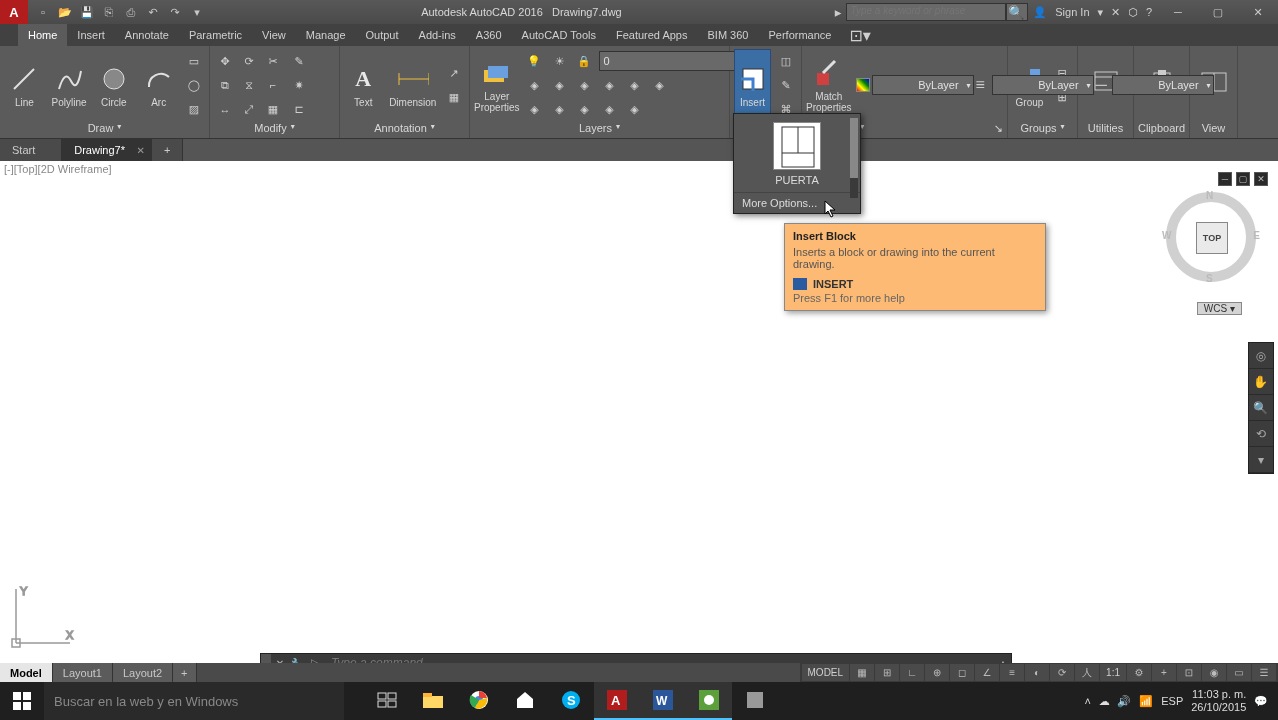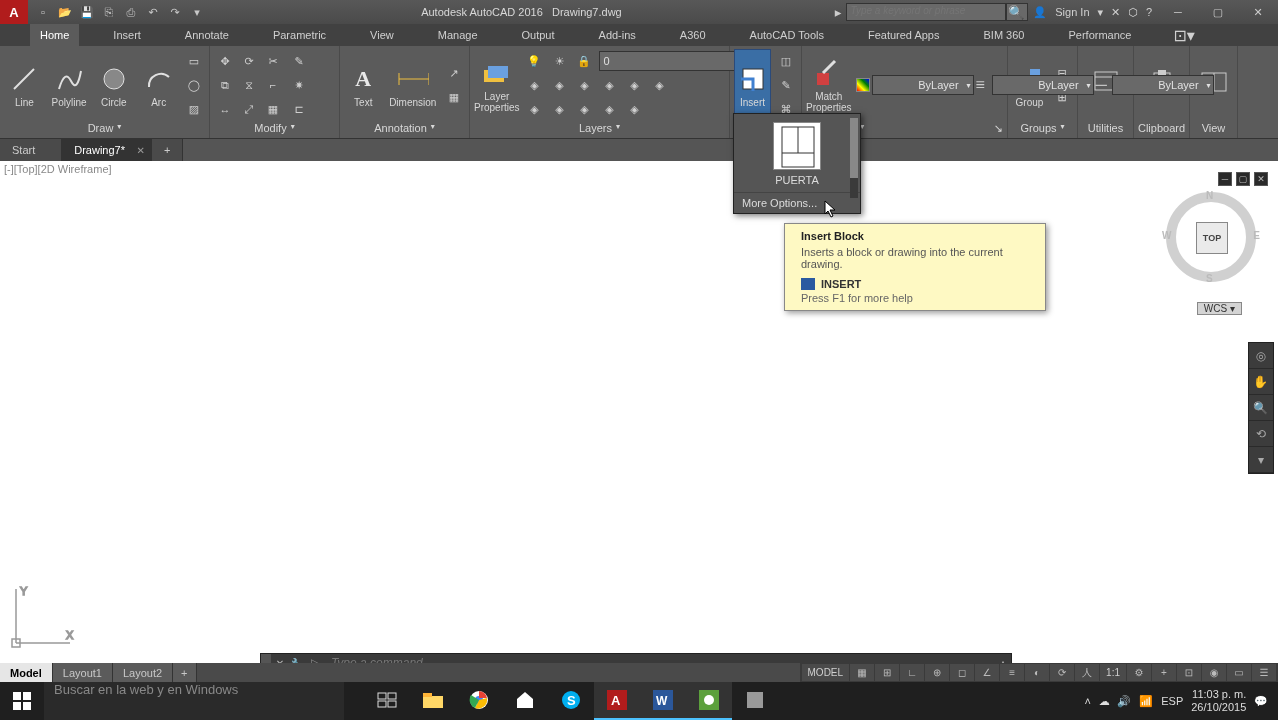--- a/index.html
+++ b/index.html
@@ -11,21 +11,21 @@
 .qat { display:flex; gap:4px; padding:0 6px; align-items:center; }
 .qat button { width:18px; height:18px; background:none; border:none; color:#c8c8c8; cursor:pointer; font-size:11px; }
 .title-text { flex:1; text-align:center; font-size:11px; color:#d8d8d8; }
 .search-box { width:160px; height:18px; background:#696969; border:1px solid #333; padding:0 4px; }
 .search-box input { width:100%; background:none; border:none; color:#ccc; font-size:10px; font-style:italic; outline:none; }
 .signin-area { display:flex; align-items:center; gap:8px; padding:0 6px; color:#d0d0d0; font-size:11px; }
 .win-controls { display:flex; }
 .win-controls button { width:40px; height:24px; background:none; border:none; color:#ccc; cursor:pointer; font-size:11px; }
 
 
-.menu-bar { height:22px; background:#414141; display:flex; align-items:stretch; padding-left:30px;gap:24px; }
+.menu-bar { height:22px; background:#414141; display:flex; align-items:stretch; padding-left:18px; }
 .menu-bar .tab { padding:0 10px; display:flex; align-items:center; color:#d0d0d0; font-size:11px; cursor:pointer; }
 .menu-bar .tab.active { background:#5b5b5b; color:#fff; }
 .menu-bar .spacer { flex:1; }
 .menu-bar .extra { display:flex; align-items:center; padding:0 8px; color:#d0d0d0; }
 
 
 .ribbon { height:93px; background:#5b5b5b; display:flex; border-bottom:1px solid #333; position:relative; }
 .panel { border-right:1px solid #4a4a4a; display:flex; flex-direction:column; padding:2px 4px 0 4px; }
 .panel-body { flex:1; display:flex; align-items:center; gap:4px; }
 .panel-title { height:16px; font-size:11px; color:#d8d8d8; text-align:center; padding-bottom:2px; display:flex; justify-content:center; align-items:flex-start; gap:4px; }
@@ -59,21 +59,21 @@
 
 
 .insert-popup { position:absolute; top:113px; left:733px; width:128px; background:#555; border:1px solid #222; box-shadow:2px 2px 6px rgba(0,0,0,.5); z-index:10; }
 .insert-popup .thumb { display:flex; flex-direction:column; align-items:center; padding:8px 4px 6px 4px; color:#dcdcdc; font-size:11px; gap:4px; cursor:pointer; }
 .insert-popup .thumb .preview { width:48px; height:48px; border:1px solid #888; background:#fff; }
 .insert-popup .more { padding:4px 8px; color:#dcdcdc; font-size:11px; border-top:1px solid #444; cursor:pointer; }
 .insert-popup .scroll { position:absolute; right:2px; top:4px; width:8px; height:80px; background:#3a3a3a; }
 .insert-popup .scroll .thumb-bar { width:8px; height:60px; background:#888; }
 
 
-.tooltip { position:absolute; top:223px; left:784px; width:262px; background:#fef9c3; border:1px solid #888; box-shadow:2px 2px 6px rgba(0,0,0,.4); z-index:20; padding:6px 16px; font-size:11px; color:#333; }
+.tooltip { position:absolute; top:223px; left:784px; width:262px; background:#fdba74; border:1px solid #888; box-shadow:2px 2px 6px rgba(0,0,0,.4); z-index:20; padding:6px 8px; font-size:11px; color:#333; }
 .tooltip .tt-title { font-weight:600; margin-bottom:4px; color:#222; }
 .tooltip .tt-body { color:#555; margin-bottom:8px; }
 .tooltip .tt-cmd { display:flex; align-items:center; gap:6px; font-weight:600; margin-bottom:2px; }
 .tooltip .tt-cmd .cmd-icon { width:14px; height:12px; background:#2a5aa0; display:inline-block; }
 .tooltip .tt-hint { color:#666; }
 
 
 .mini-win { position:absolute; top:172px; right:10px; display:flex; gap:4px; }
 .mini-win button { width:14px; height:14px; background:#2a2a2a; border:1px solid #555; color:#bbb; font-size:9px; cursor:pointer; }
 
@@ -109,21 +109,21 @@
 
 
 .status-bar { position:absolute; bottom:38px; right:0; height:19px; background:#3a3a3a; display:flex; align-items:center; gap:1px; padding:0 2px; }
 .status-bar button { width:24px; height:17px; background:#4a4a4a; border:none; color:#bbb; font-size:10px; cursor:pointer; }
 .status-bar .model-lbl { background:#4a4a4a; color:#d0d0d0; font-size:10px; padding:0 6px; height:17px; display:flex; align-items:center; }
 
 
 .taskbar { position:absolute; bottom:0; left:0; right:0; height:38px; background:#1f1f1f; display:flex; align-items:center; color:#ddd; }
 .start-btn { width:44px; height:38px; display:flex; align-items:center; justify-content:center; cursor:pointer; }
 .start-btn svg { width:18px; height:18px; }
-.task-search { width:300px; height:38px; display:flex; padding:0 10px; color:#888; font-size:13px; background:#2a2a2a; }
+.task-search { width:300px; height:38px; display:flex; align-items:center; padding:0 10px; color:#888; font-size:13px; background:#2a2a2a; }
 .task-icons { display:flex; margin-left:20px; }
 .task-icons .ticon { width:46px; height:38px; display:flex; align-items:center; justify-content:center; cursor:pointer; border-bottom:2px solid transparent; }
 .task-icons .ticon.active { border-bottom-color:#4cc2ff; background:#333; }
 .tray { margin-left:auto; display:flex; align-items:center; gap:8px; padding:0 10px; font-size:11px; }
 .tray .clock { text-align:right; line-height:1.2; font-size:11px; }
 
 .cursor { position:absolute; top:200px; left:824px; z-index:30; pointer-events:none; }
 </style>
 </head>
 <body>

